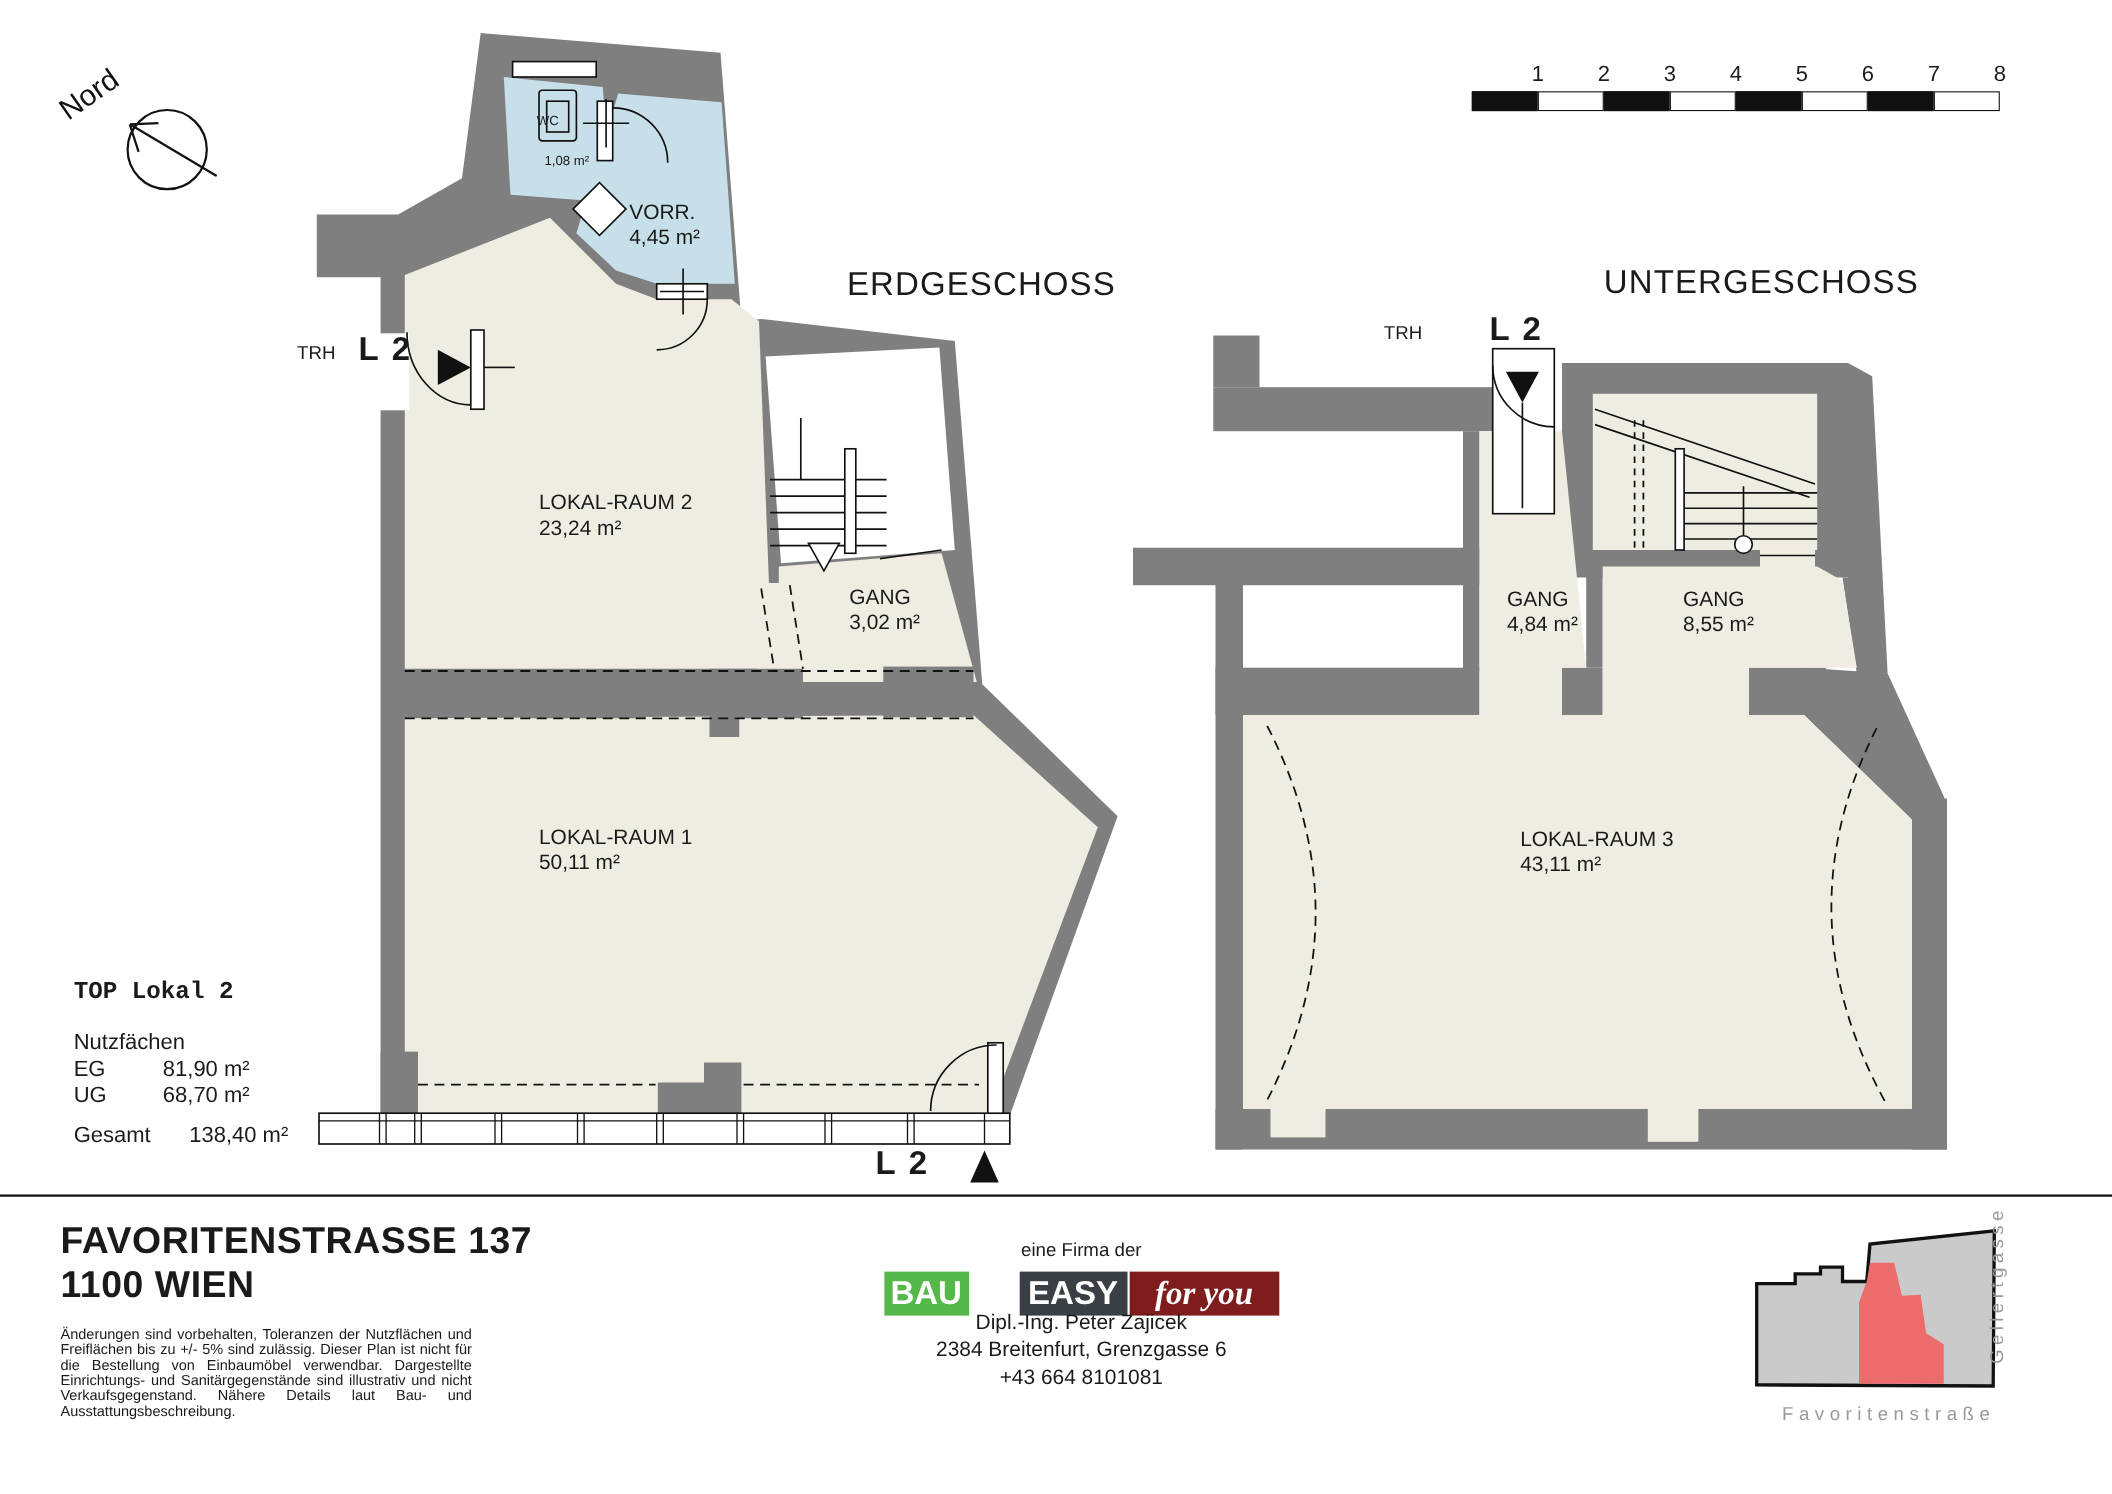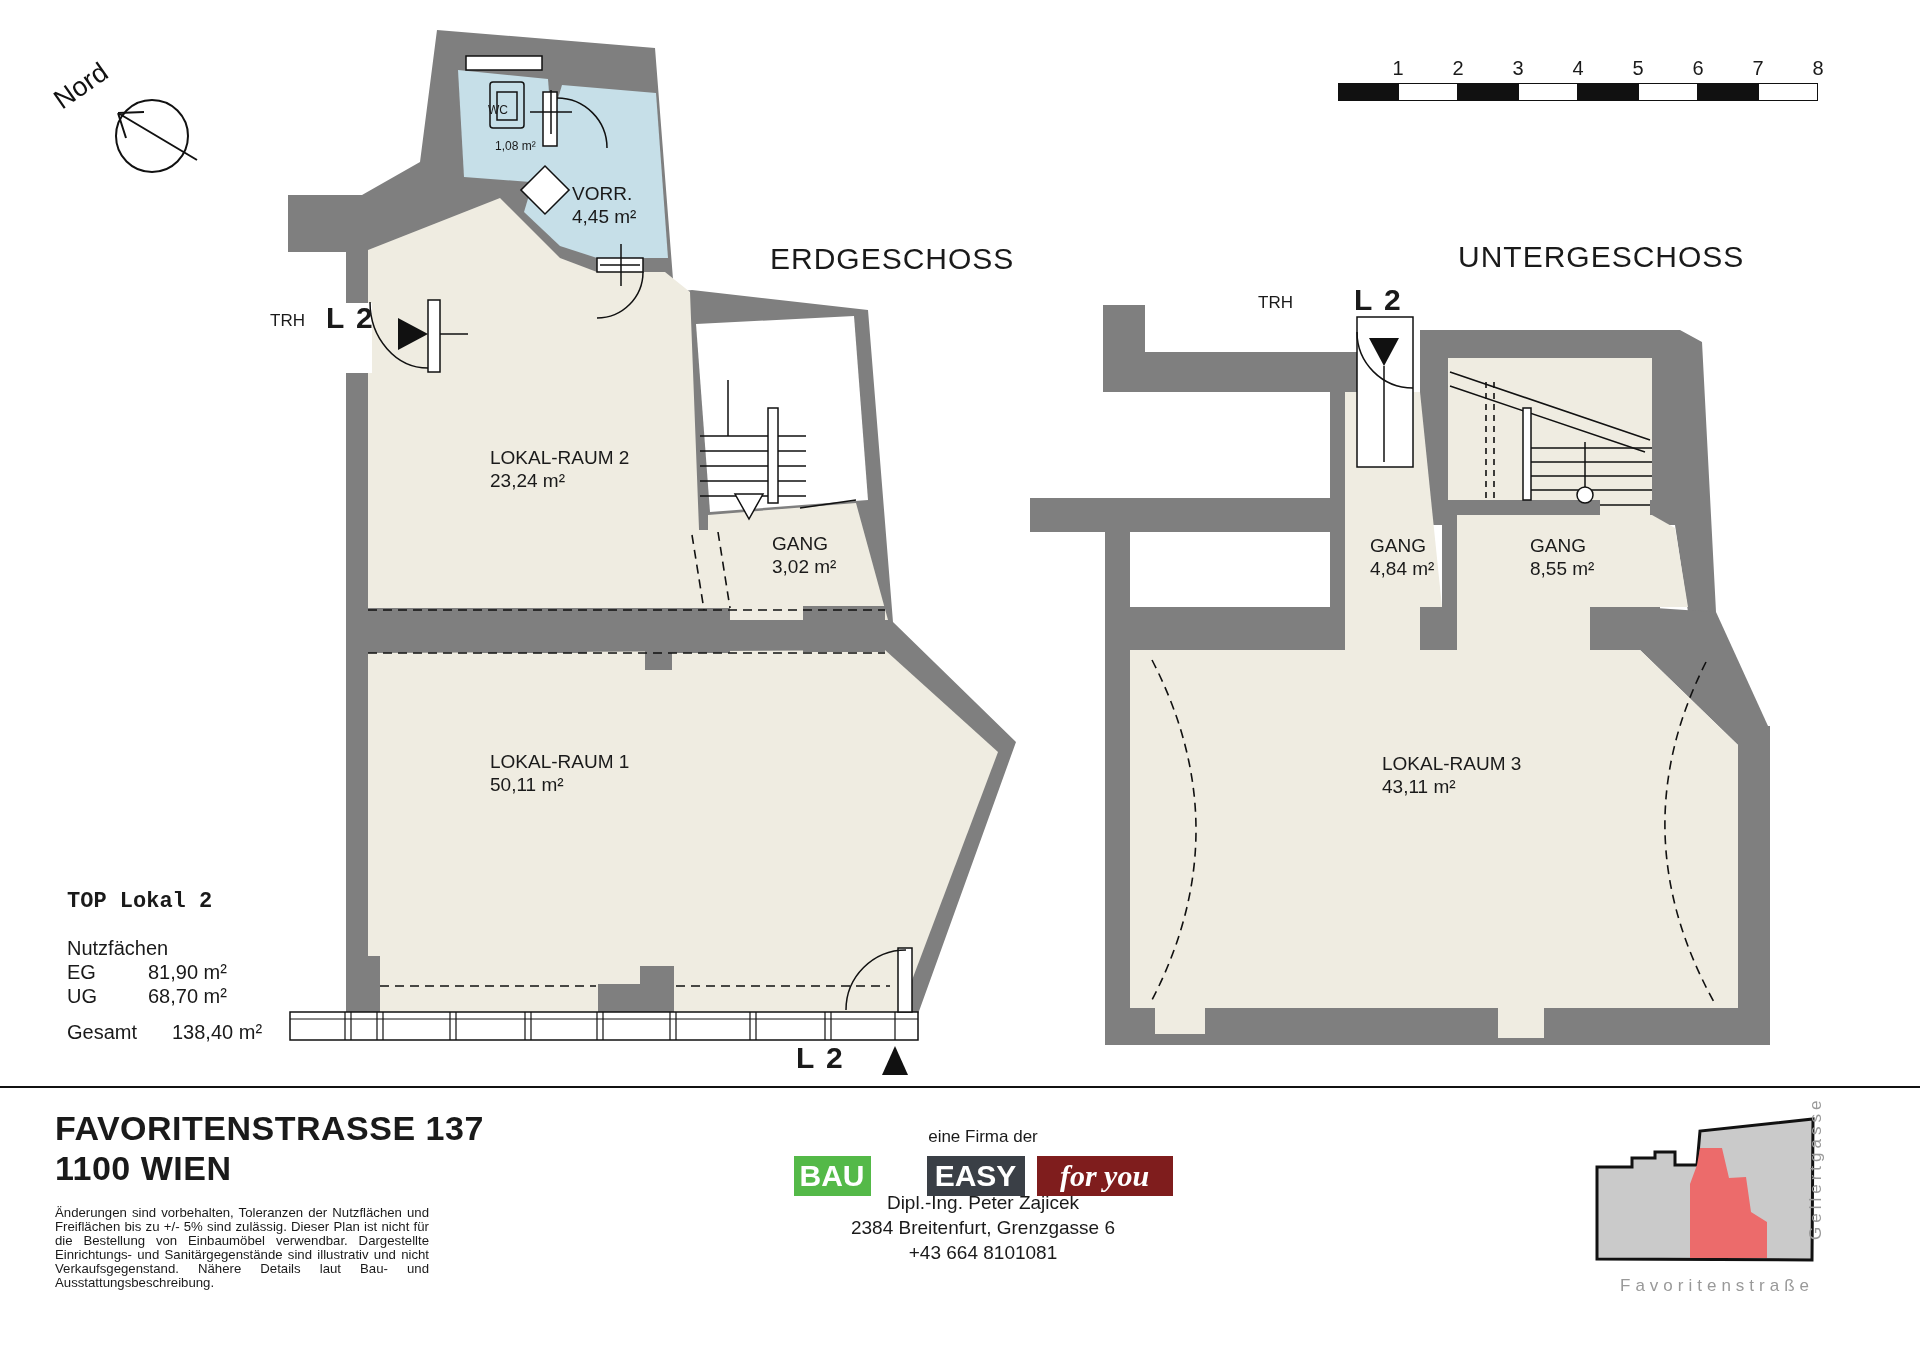--- a/index.html
+++ b/index.html
@@ -18,21 +18,21 @@
   .sb-seg{position:absolute;top:83px;height:18px;border:1px solid #111;box-sizing:border-box;}
   
   .sum-title{font-size:22px;font-weight:700;font-family:Liberation Mono, monospace;}
   .sum-txt{font-size:20px;}
   
   .addr{font-size:34px;font-weight:700;letter-spacing:0.5px;line-height:1.18;}
   .disclaimer{font-size:13.2px;line-height:14px;text-align:justify;width:374px;}
   .center-col{position:absolute;left:700px;top:1124px;width:566px;text-align:center;}
   .company{font-size:19px;font-weight:700;}
   .firma{font-size:17px;margin-top:3px;}
-  .logo-row{margin-top:9px;height:32px;display:flex;justify-content:center;gap:12px;}
+  .logo-row{margin-top:9px;height:32px;display:flex;justify-content:center;gap:2px;}
   .logo-box{height:40px;display:flex;align-items:center;justify-content:center;color:#fff;}
   .logo-bau{background:#54b948;width:77px;font-size:30px;font-weight:700;}
   .logo-easy{background:#3a3f46;width:98px;font-size:30px;font-weight:700;margin-left:44px;}
   .logo-foryou{background:#7f1d1d;width:136px;font-size:30px;font-weight:700;
                font-family:"Liberation Serif",serif;font-style:italic;}
   .contact{font-size:19px;margin-top:2px;line-height:25px;}
   .street-v{position:absolute;left:1806px;top:1240px;transform:rotate(-90deg);transform-origin:left top;
             font-size:17px;letter-spacing:4px;color:#999;}
   .street-h{position:absolute;left:1620px;top:1276px;font-size:17px;letter-spacing:5px;color:#999;}
 </style>

